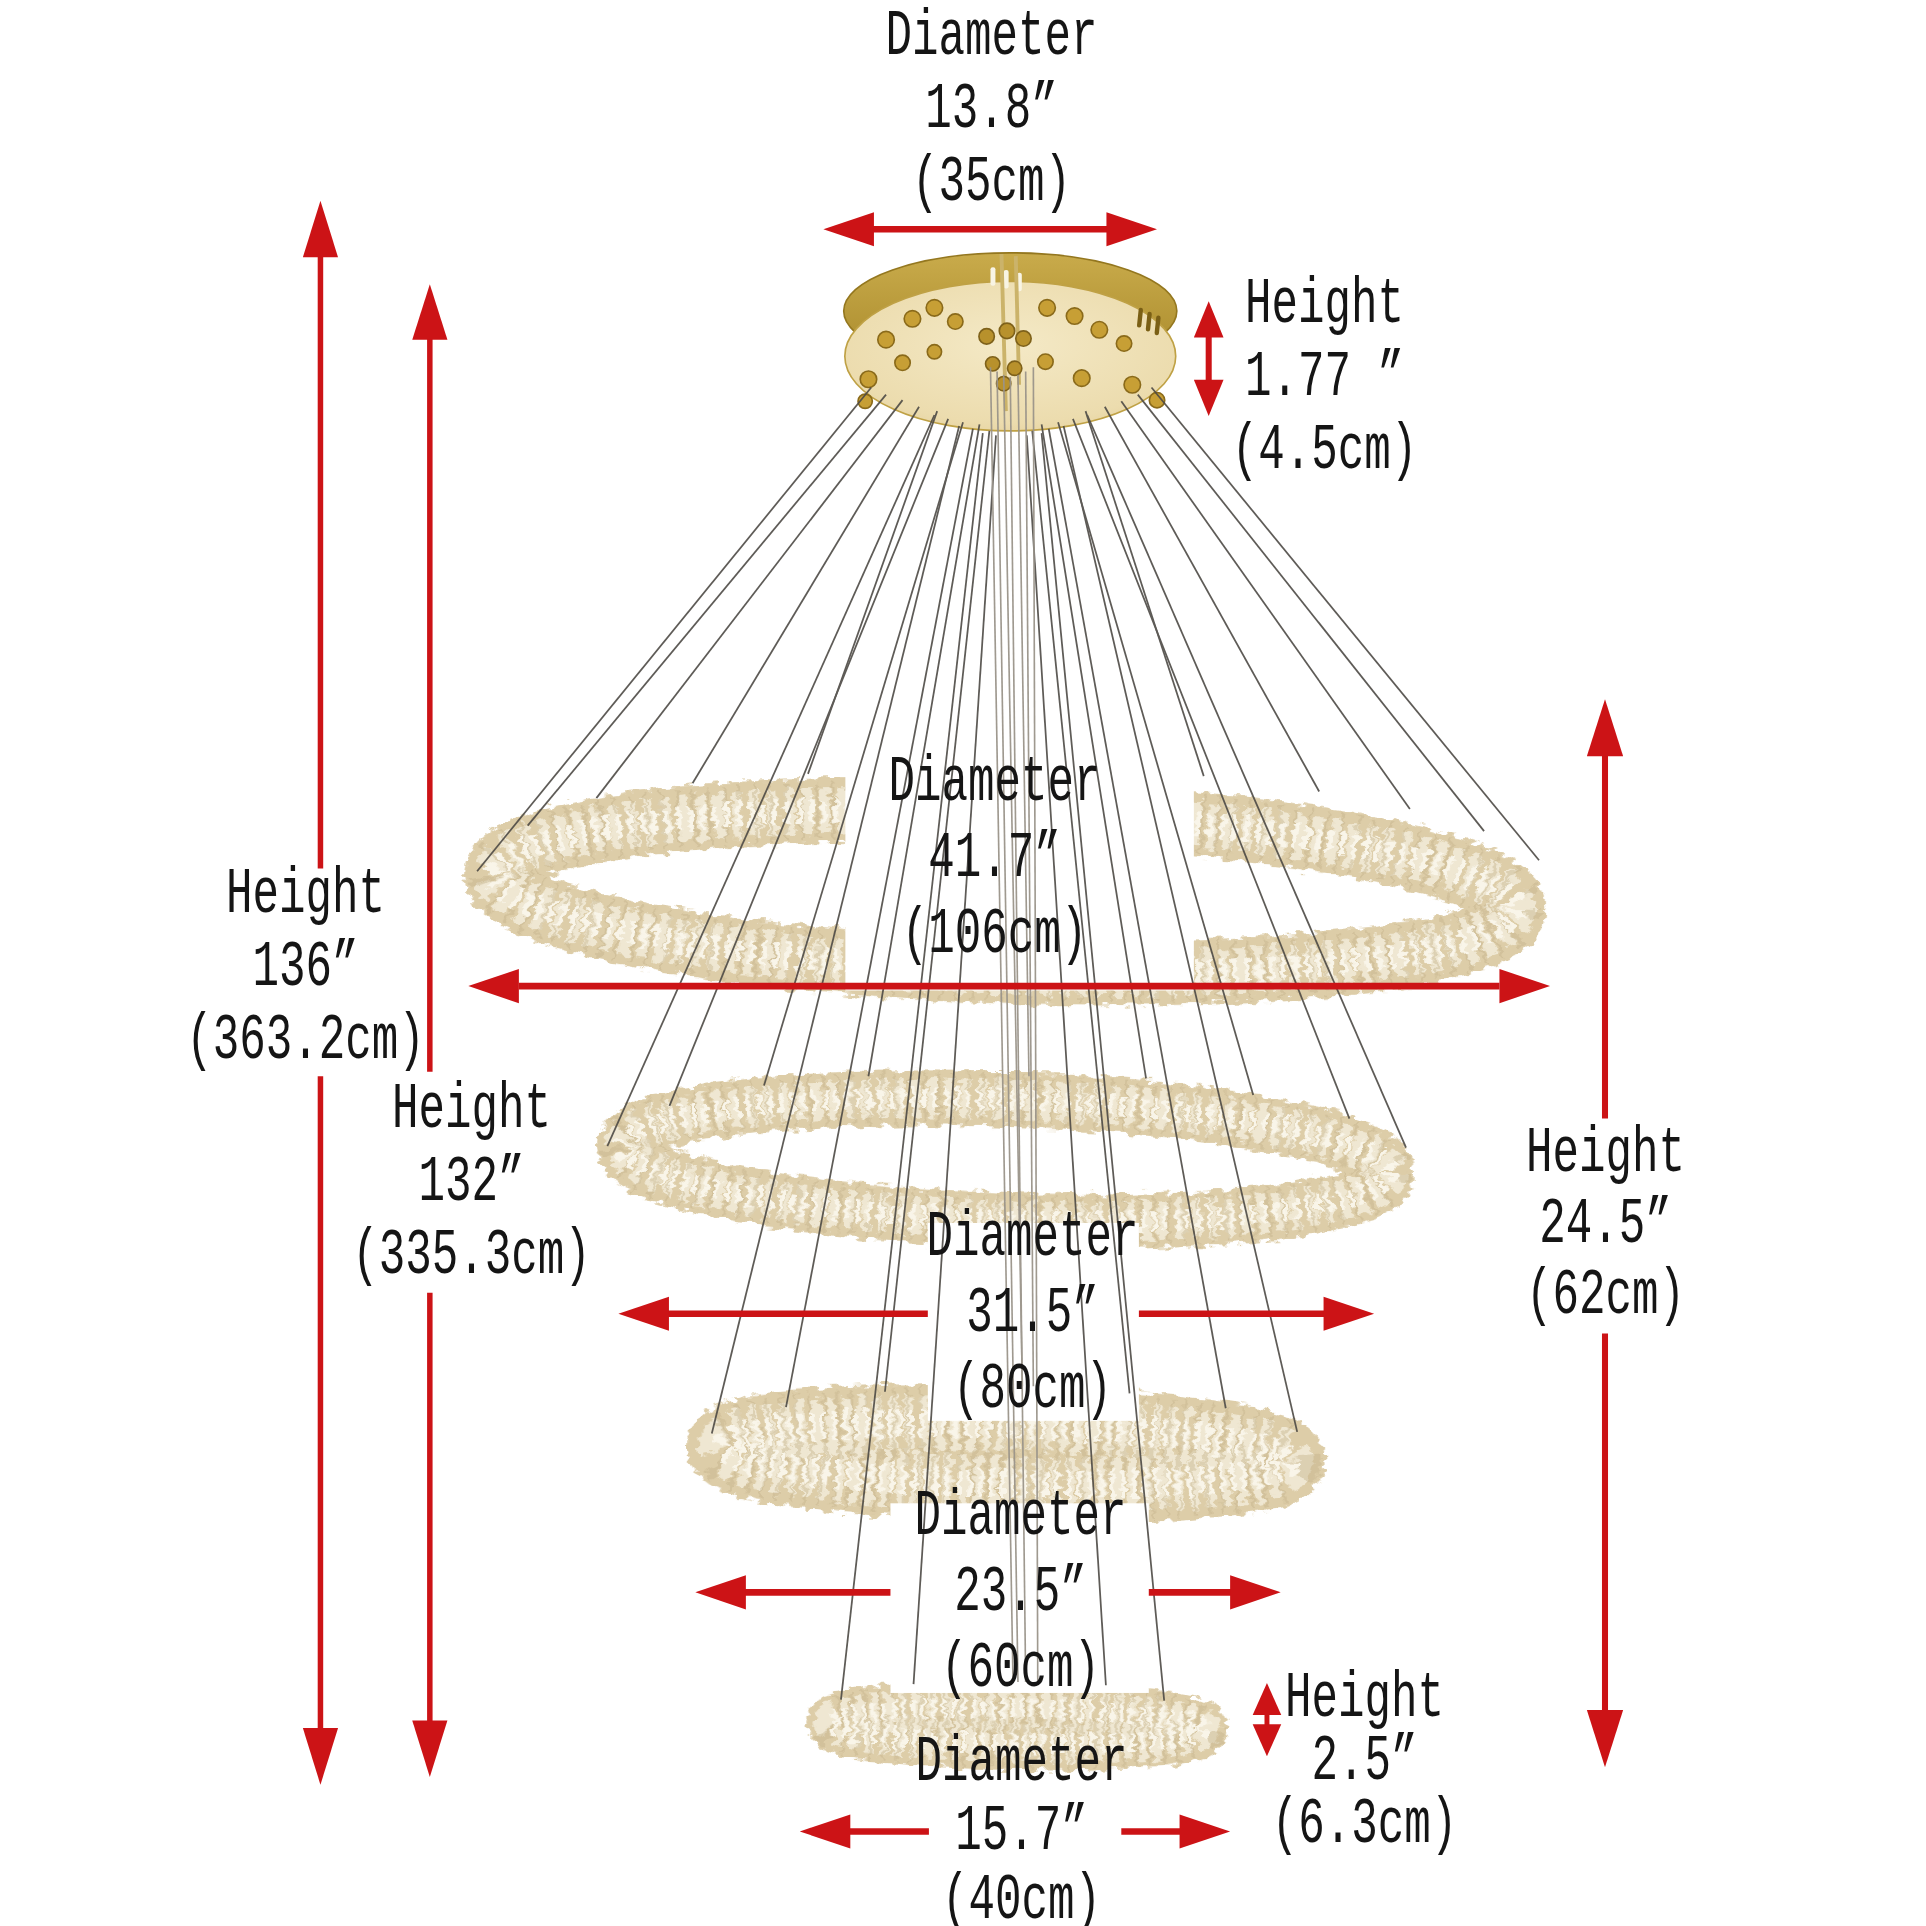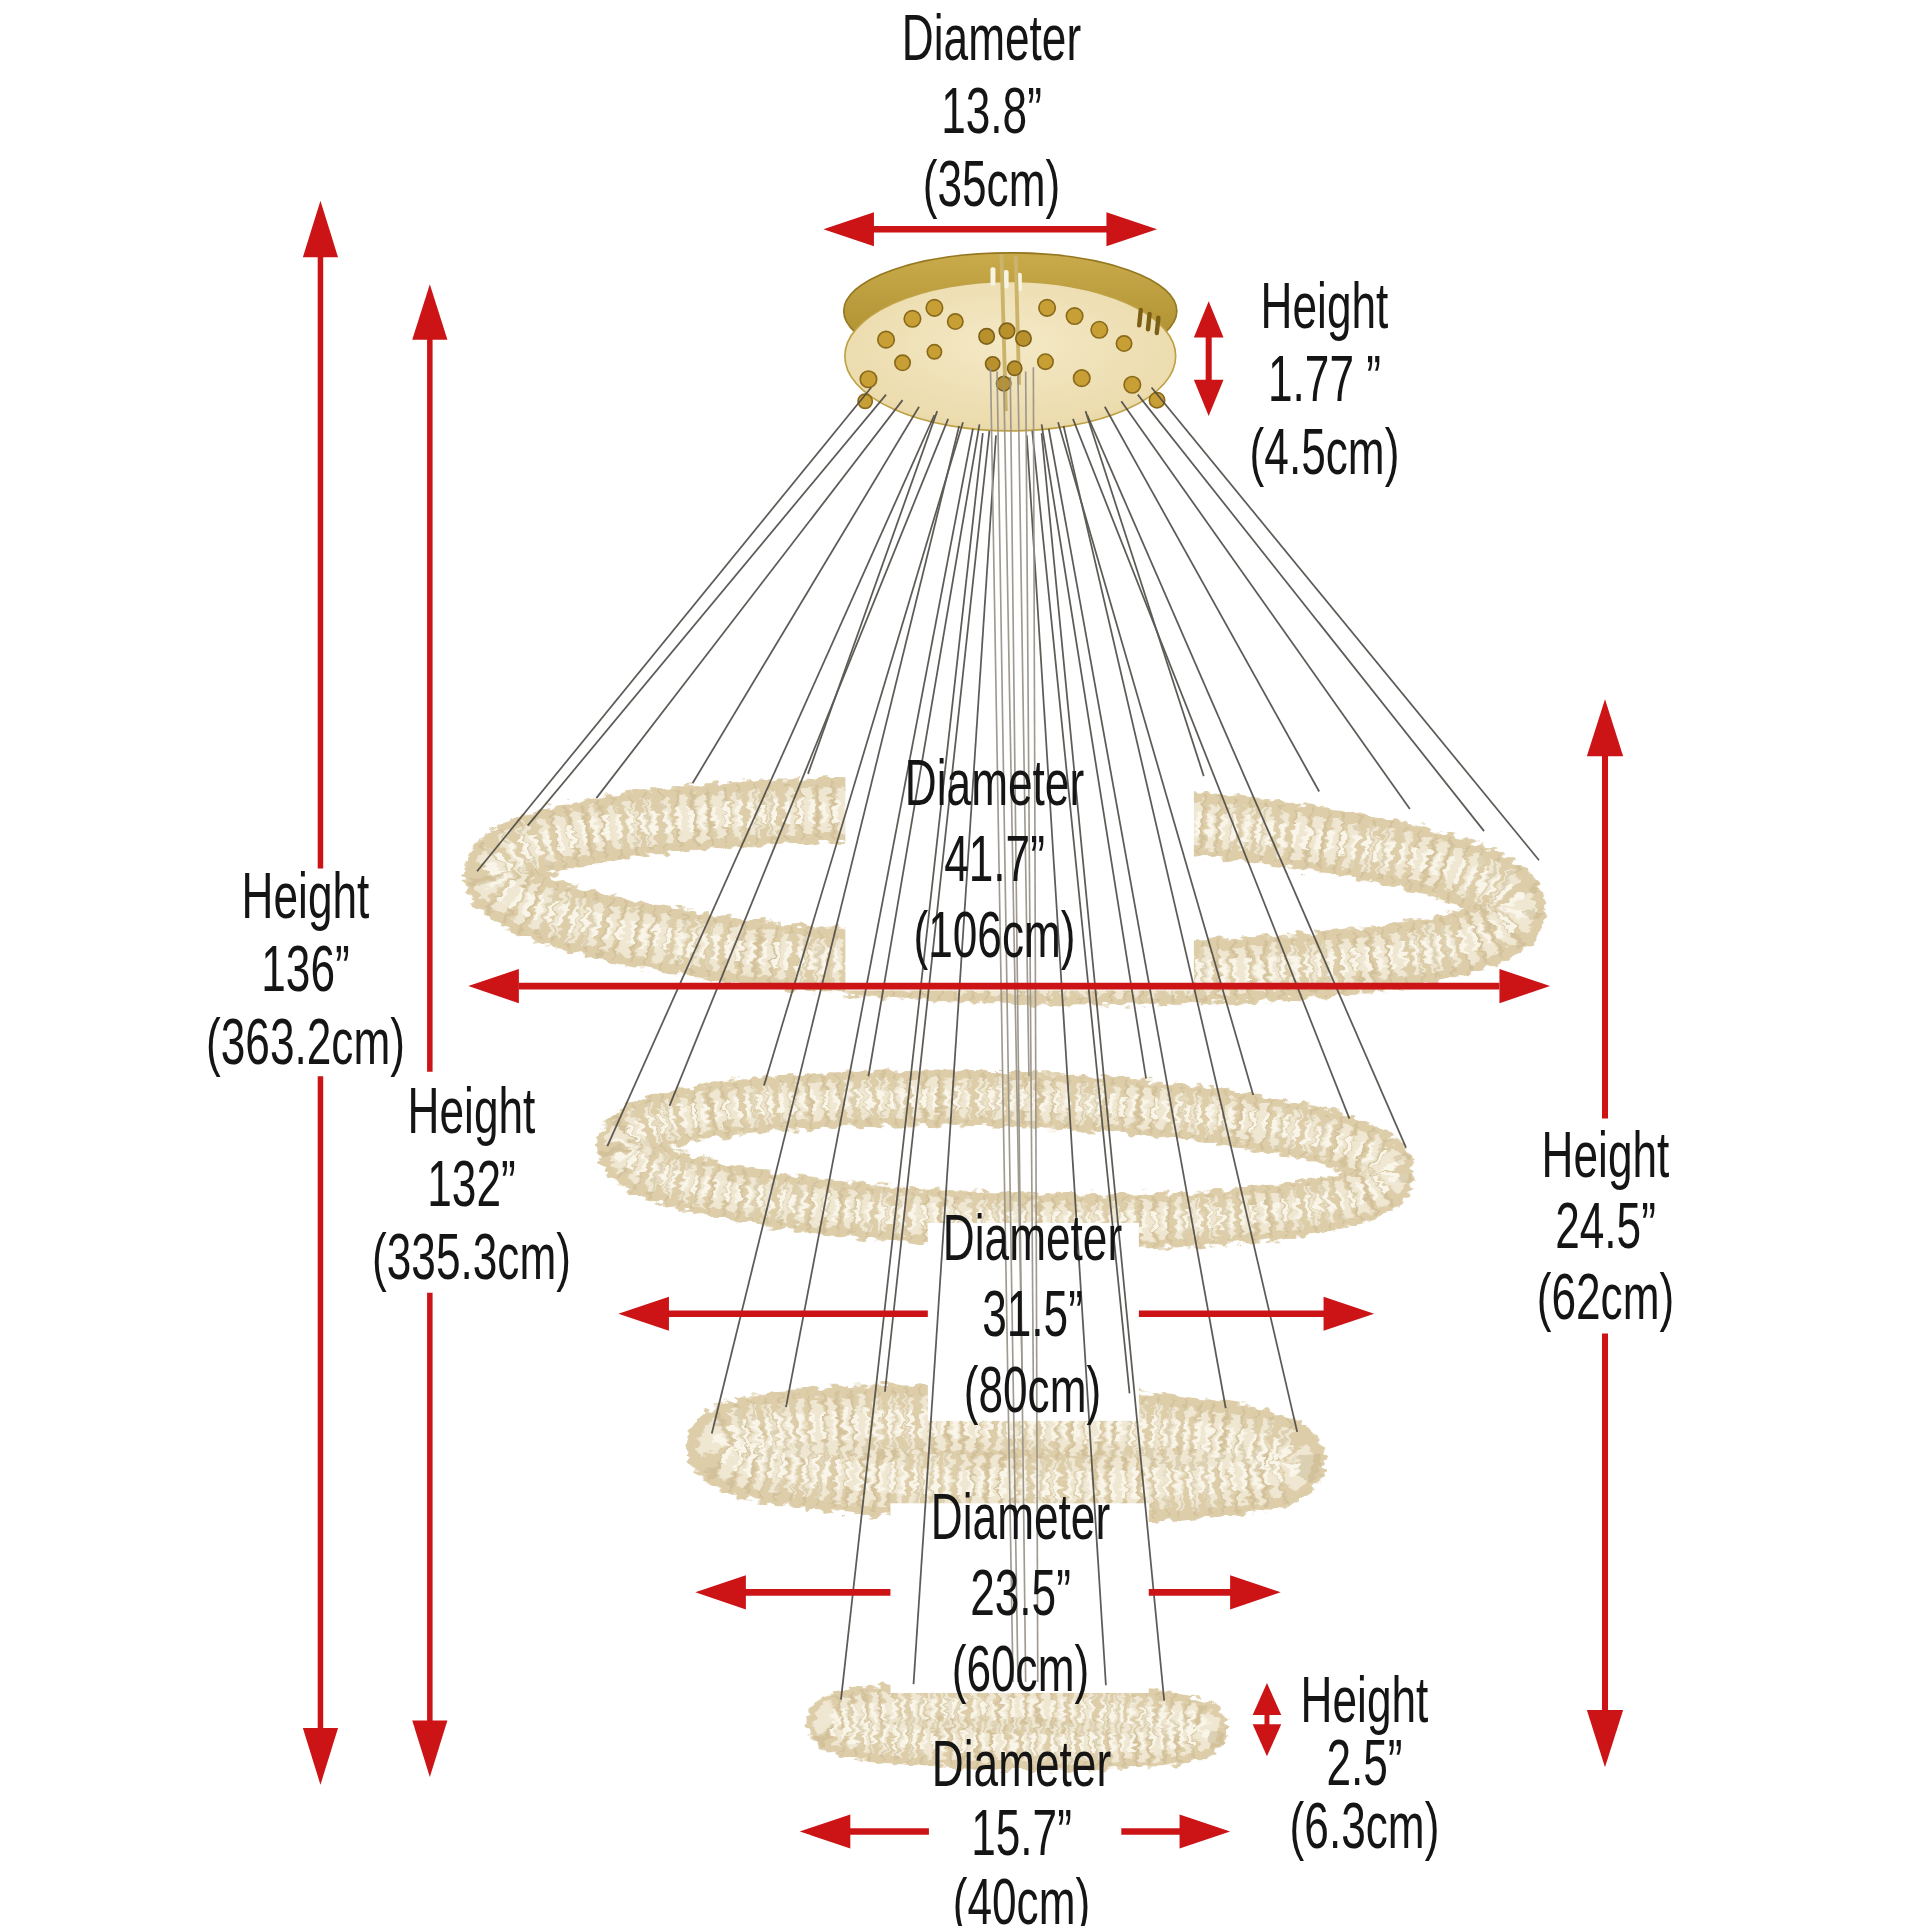--- a/index.html
+++ b/index.html
@@ -1,18 +1,18 @@
 <!DOCTYPE html>
 <html style="font-size:8.8px"><head>
 <meta charset="utf-8">
 <style>
   html,body{margin:0;padding:0;background:#fff;}
   .stage{
     position:relative;width:1926px;height:1926px;background:#ffffff;overflow:hidden;
-    font-family:Liberation Sans, sans-serif;
+    font-family:Liberation Mono, monospace;
   }
   .stage svg.draw{position:absolute;left:0;top:0;width:1926px;height:1926px;}
   .dim-label{
     position:absolute;width:495px;margin-left:-247px;text-align:center;
     color:#151515;font-size:65px;line-height:76px;font-weight:400;
     transform:scaleX(0.68);transform-origin:50% 0;white-space:nowrap;
   }
   .dim-label span{display:block;}
   .lh132{line-height:73px;}
   .lh130{line-height:71px;}

